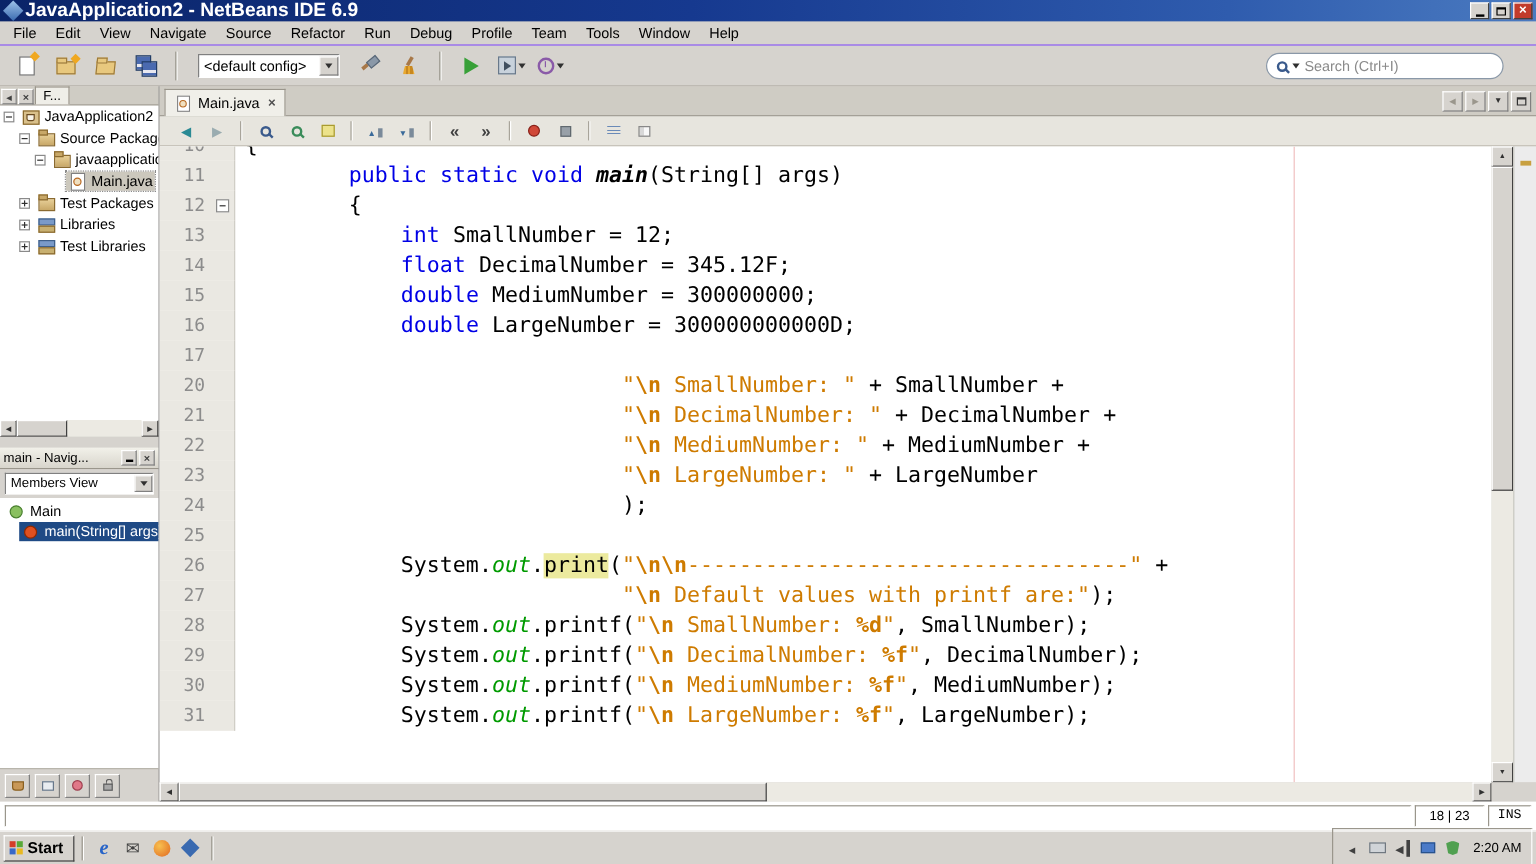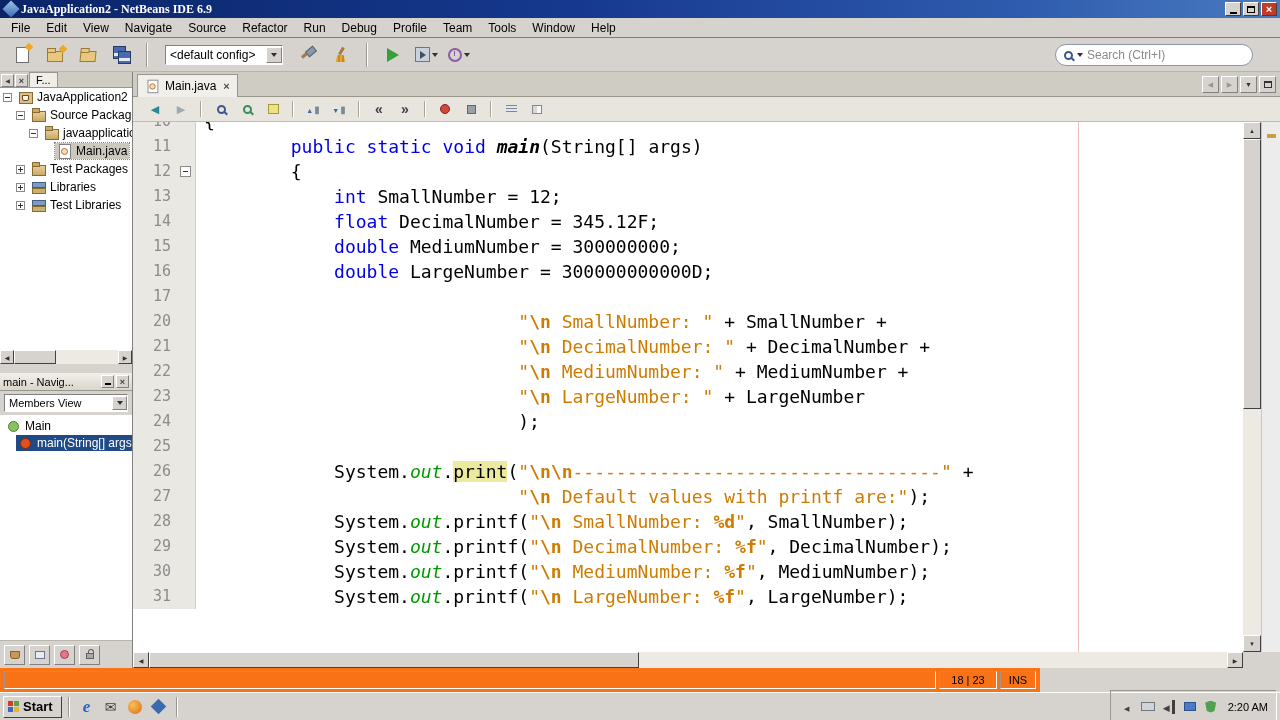--- a/index.html
+++ b/index.html
@@ -5,21 +5,21 @@
   * { margin:0; padding:0; box-sizing:border-box; }
   html,body { width:1280px; height:720px; overflow:hidden; }
   body { font-family:"Liberation Sans", sans-serif; background:#d6d3ce; font-size:12px; color:#000; }
   #window { position:relative; width:1280px; height:720px; background:#d6d3ce; }
 
   
   .titlebar { position:absolute; left:0; top:0; width:1280px; height:18px;
     background:linear-gradient(90deg,#0a2468 0%,#16398f 45%,#2f5cae 80%,#4a7ac0 100%);
     display:flex; align-items:center; padding:0 3px; gap:4px; }
   .app-icon { width:12px; height:12px; background:linear-gradient(135deg,#9ec2e8,#3a6ab0); transform:rotate(45deg); margin-left:2px; flex:none; }
-  .title-text { color:#fff; font-weight:bold; font-size:12px; white-space:nowrap;font-family:Liberation Serif, serif; }
+  .title-text { color:#fff; font-weight:bold; font-size:16px; white-space:nowrap; }
   .tb-btns { margin-left:auto; display:flex; gap:2px; }
   .tb-btn { width:16px; height:14px; background:#d6d3ce; border:1px solid; border-color:#fff #404040 #404040 #fff;
     display:flex; align-items:center; justify-content:center; font-size:9px; line-height:1; color:#000; }
   .glyph-min { width:7px; height:2px; background:#000; margin-top:7px; }
   .glyph-max { width:8px; height:7px; border:1px solid #000; border-top-width:2px; }
   .tb-btn.close { background:#c23b2a; }
   .tb-btn.close::before { content:"\00D7"; color:#fff; font-weight:bold; font-size:11px; }
 
   
   .menubar { position:absolute; left:0; top:18px; width:1280px; height:19px; background:#d6d3ce;
@@ -212,26 +212,26 @@
   .vsb .sb-thumb { position:absolute; left:0; top:17px; width:18px; height:270px; }
   .stripe { position:absolute; right:0; top:50px; width:19px; height:530px; background:#ececec; border-left:1px solid #c8c8c0; }
   .stripe-mark { position:absolute; left:5px; top:12px; width:9px; height:4px; background:#c8a040; }
   .ed-hscroll { position:absolute; left:0; top:580px; width:1110px; height:16px; }
   .ed-hscroll .sb-btn { width:16px; height:16px; }
   .ed-hscroll .sb-thumb { width:490px; height:16px; }
   .ed-hscroll .sb-fill { flex:1; }
   .ed-corner { position:absolute; left:1110px; top:580px; width:37px; height:16px; background:#d6d3ce; }
 
   
-  .statusrow { position:absolute; left:0; top:668px; width:1040px; height:24px; background:#f97316;
+  .statusrow { position:absolute; left:0; top:668px; width:1280px; height:24px; background:#ffffff;
     display:flex; align-items:center; padding:0 4px; gap:3px; font-size:11px; }
   .scell { border:1px solid; border-color:#9a968c #fff #fff #9a968c; height:18px; display:flex; align-items:center; padding:0 6px; }
   .scell.msg { flex:1; }
   .scell.pos { width:58px; justify-content:center; }
-  .scell.mode { width:36px; justify-content:center; }
+  .scell.mode { width:36px; justify-content:center;font-family:Liberation Mono, monospace; }
 
   
   .taskbar { position:absolute; left:0; top:692px; width:1280px; height:28px; background:#d6d3ce; border-top:1px solid #fff;
     display:flex; align-items:center; padding:0 3px; gap:3px; }
   .startbtn { height:22px; background:#d6d3ce; border:1px solid; border-color:#fff #404040 #404040 #fff;
     display:flex; align-items:center; gap:4px; padding:0 8px 0 4px; font-weight:bold; font-size:13px; }
   .flag { position:relative; width:11px; height:11px; flex:none; }
   .flag i { position:absolute; width:5px; height:5px; }
   .flag .f1 { left:0; top:0; background:#d43c28; }
   .flag .f2 { left:6px; top:0; background:#58a838; }

